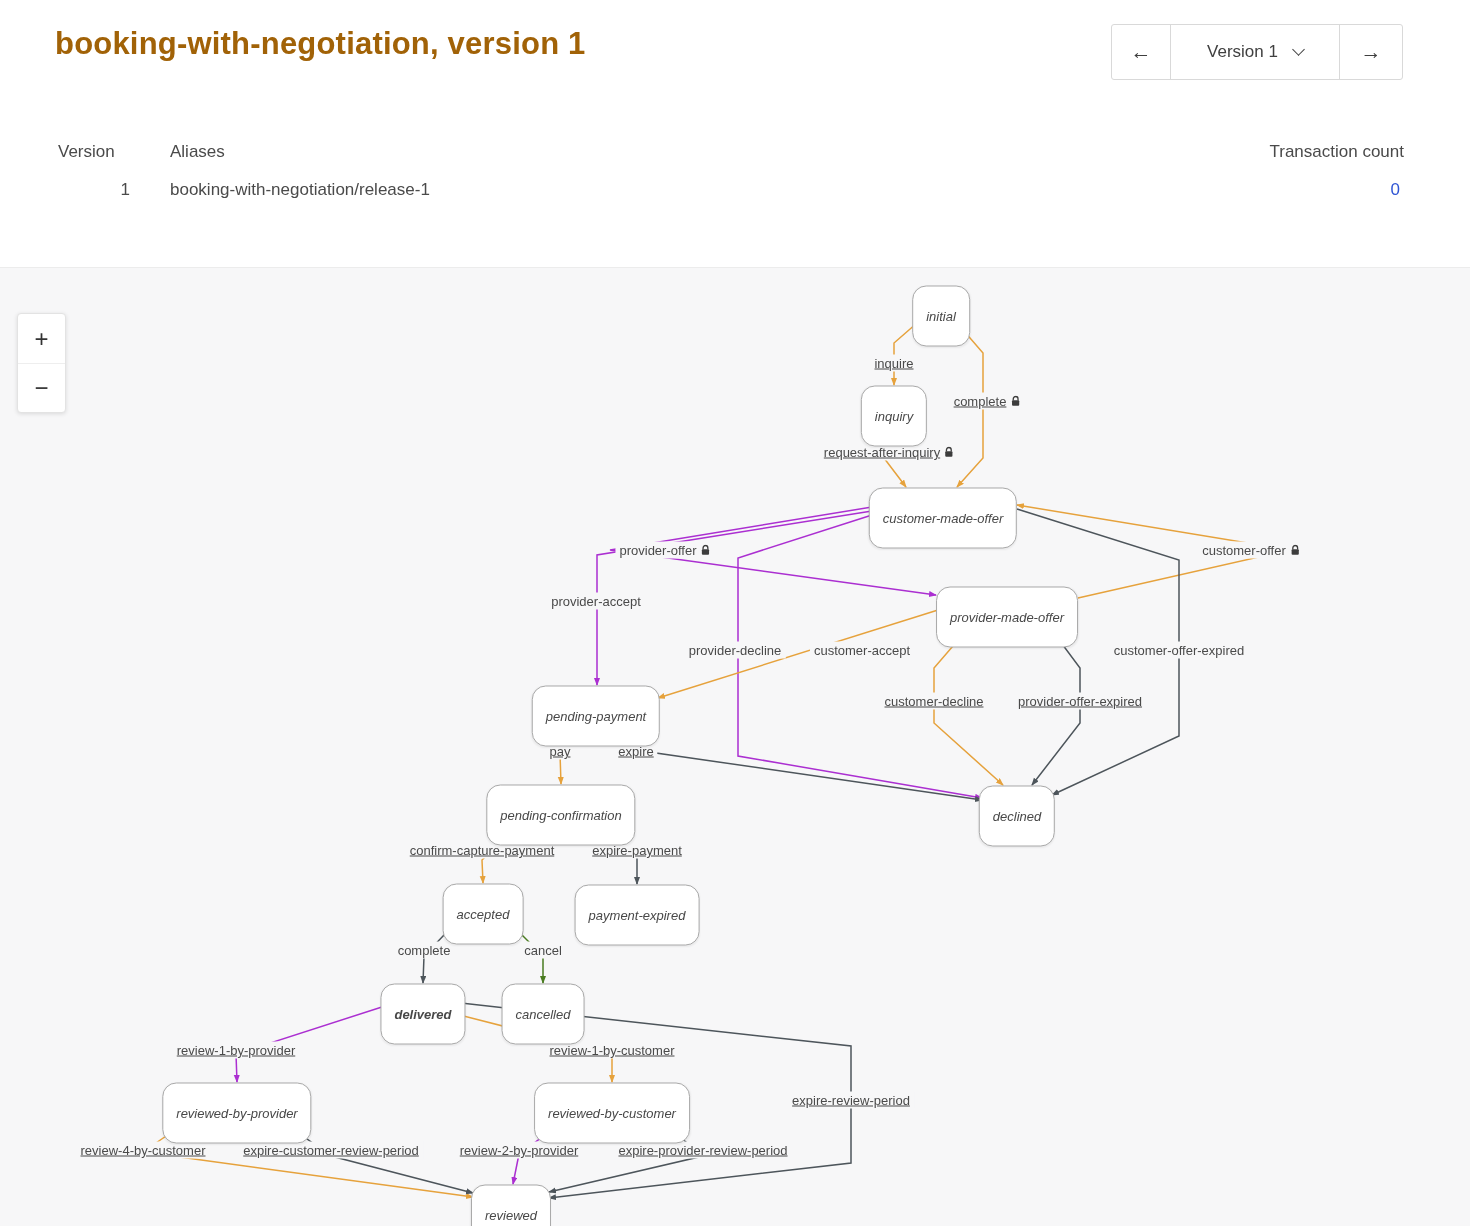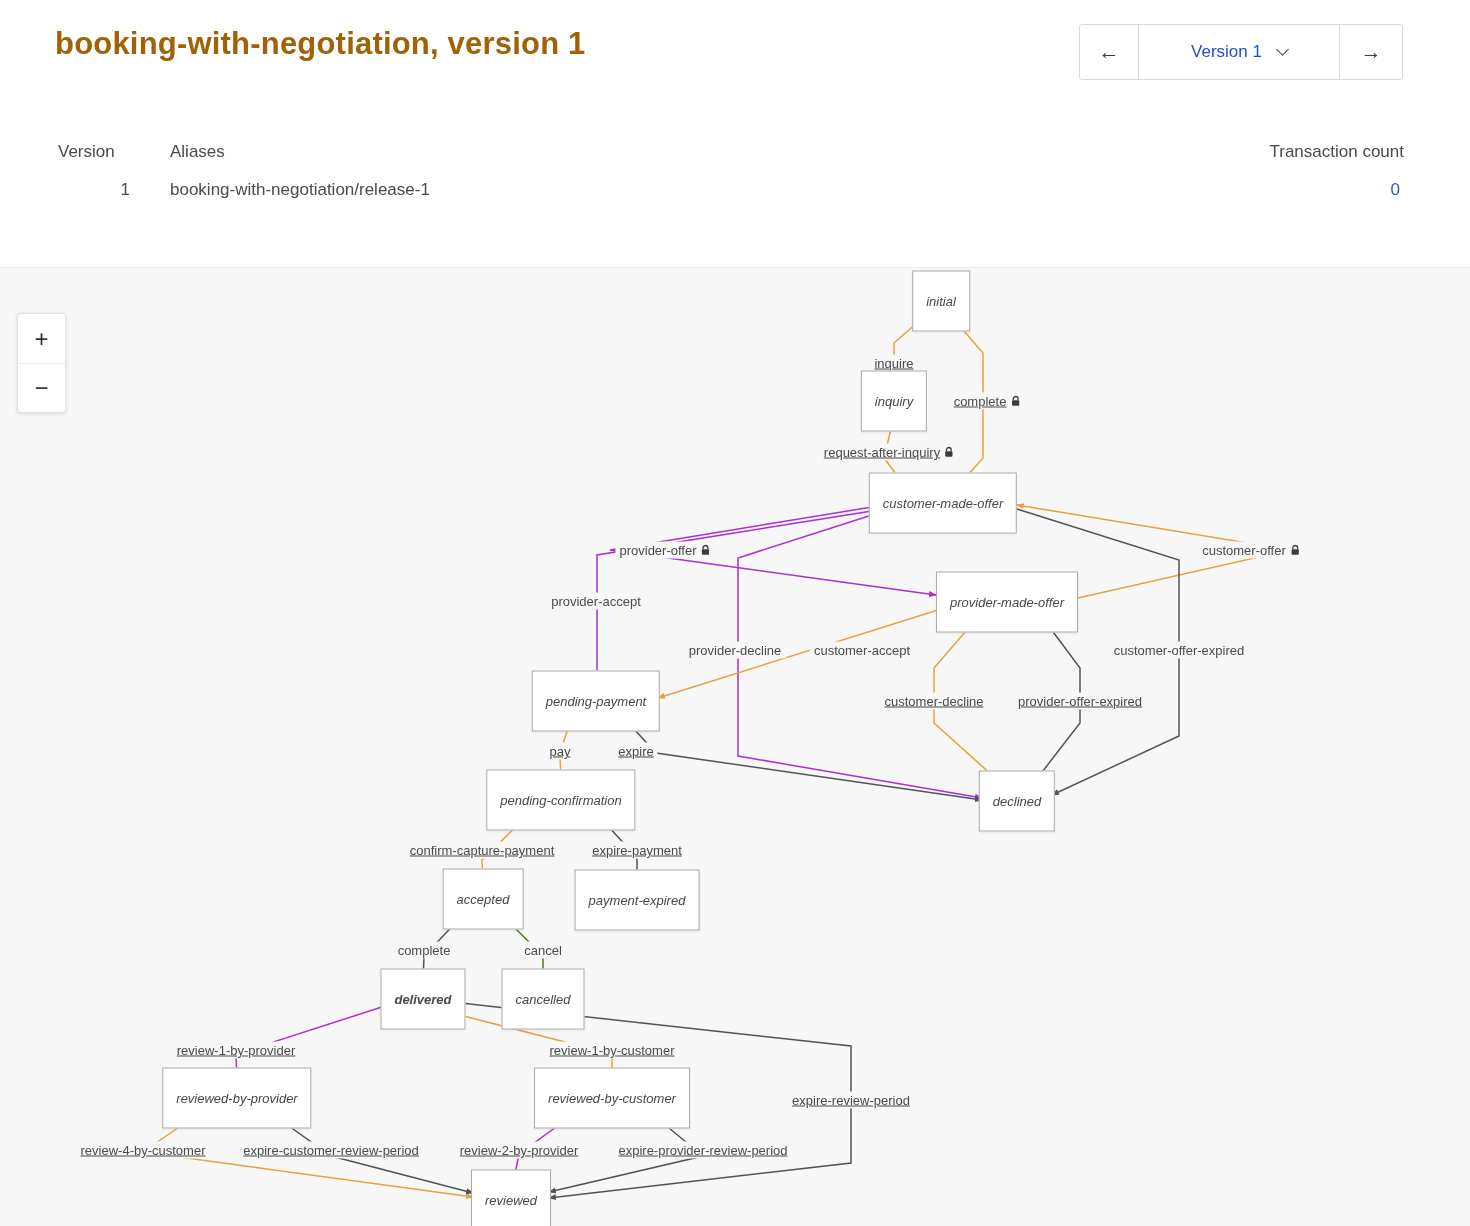--- a/index.html
+++ b/index.html
@@ -5,37 +5,37 @@
   * { margin:0; padding:0; box-sizing:border-box; }
   html,body { width:1470px; height:1226px; background:#ffffff; font-family:"Liberation Sans",sans-serif; overflow:hidden; }
   body { position:relative; }
 
   
   .page-header { position:relative; height:267px; background:#fff; }
   .title { position:absolute; left:55px; top:26px; font-size:31px; font-weight:bold; color:#a16207; letter-spacing:.2px; }
   .version-nav { position:absolute; top:24px; right:67px; height:56px; display:flex; background:#fff; border:1px solid #d9d9d9; border-radius:3px; }
   .nav-btn { width:58px; display:flex; align-items:center; justify-content:center; font-size:21px; color:#3f3f3f; cursor:pointer; }
   .nav-btn.next { width:62px; }
-  .version-select { width:202px; border-left:1px solid #d9d9d9; border-right:1px solid #d9d9d9; display:flex; align-items:center; justify-content:center; gap:16px; color:#1d4ed8; font-size:17px; cursor:pointer; }
+  .version-select { width:170px; border-left:1px solid #d9d9d9; border-right:1px solid #d9d9d9; display:flex; align-items:center; justify-content:center; gap:16px; color:#404040; font-size:17px; cursor:pointer; }
   .chevron-down { width:9px; height:9px; border-right:1.8px solid #3f3f3f; border-bottom:1.8px solid #3f3f3f; transform:rotate(45deg); margin-top:-6px; }
 
   .meta { position:absolute; left:0; right:0; top:142px; font-size:17px; color:#4a4a4a; }
   .hdr-version { position:absolute; left:58px; top:0; }
   .hdr-aliases { position:absolute; left:170px; top:0; }
   .hdr-count   { position:absolute; right:66px; top:0; }
   .cell-version{ position:absolute; left:58px; width:72px; top:38px; text-align:right; }
   .cell-alias  { position:absolute; left:170px; top:38px; }
   .cell-count  { position:absolute; right:70px; top:38px; color:#2f55d4; text-decoration:none; cursor:pointer; }
 
   
   .diagram { position:absolute; top:267px; left:0; width:1470px; height:959px; background:#f7f7f8; border-top:1px solid #ececec; overflow:hidden; }
   .edges { position:absolute; left:0; top:0; }
   .nodes-layer { position:absolute; inset:0; }
 
-  .state-box { position:absolute; transform:translate(-50%,-50%); background:#fff; border:1px solid #a9a9a9; border-radius:0; padding:22px 13px; font-size:13px; font-style:italic; color:#484848; white-space:nowrap; box-shadow:0 1px 2px rgba(0,0,0,.06); }
+  .state-box { position:absolute; transform:translate(-50%,-50%); background:#fff; border:1px solid #a9a9a9; border-radius:14px; padding:22px 13px; font-size:13px; font-style:italic; color:#484848; white-space:nowrap; box-shadow:0 1px 2px rgba(0,0,0,.06);margin-top:15px; }
   .transition-label { position:absolute; transform:translate(-50%,-50%); display:inline-flex; align-items:center; gap:4px; font-size:13px; color:#4a4a4a; background:#f7f7f8; padding:1px 4px; white-space:nowrap; }
   .transition-label.underlined { cursor:pointer; }
   .transition-label.underlined .t-text { text-decoration:underline; }
 
   .zoom-widget { position:absolute; left:17px; top:45px; width:49px; background:#fff; border:1px solid #e3e3e3; border-radius:4px; box-shadow:0 1px 4px rgba(0,0,0,.12); }
   .zoom-btn { height:49px; display:flex; align-items:center; justify-content:center; font-size:24px; color:#333; cursor:pointer; }
   .zoom-btn + .zoom-btn { border-top:1px solid #eee; }
 </style>
 </head>
 <body>

